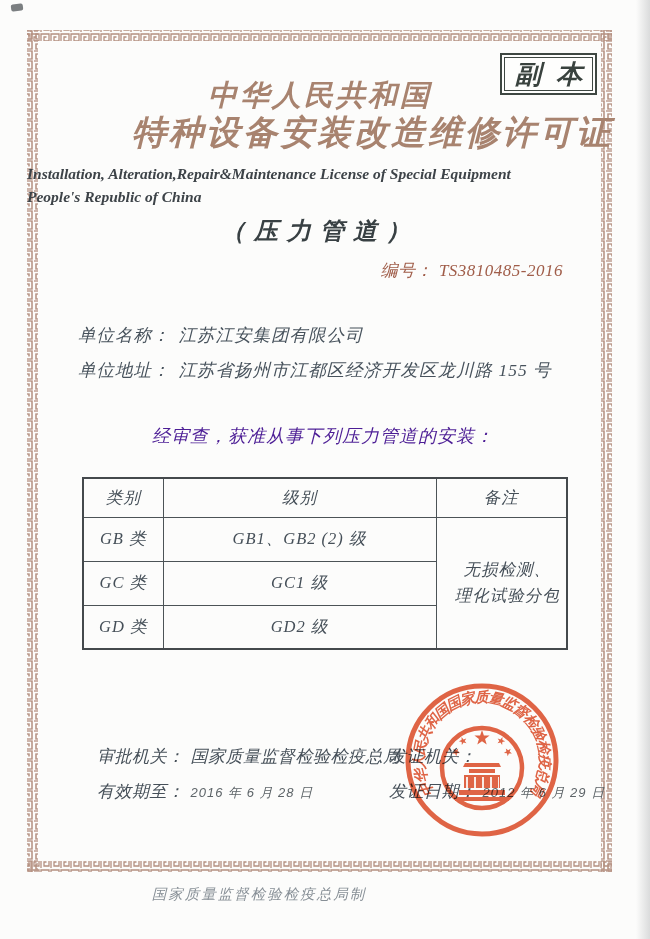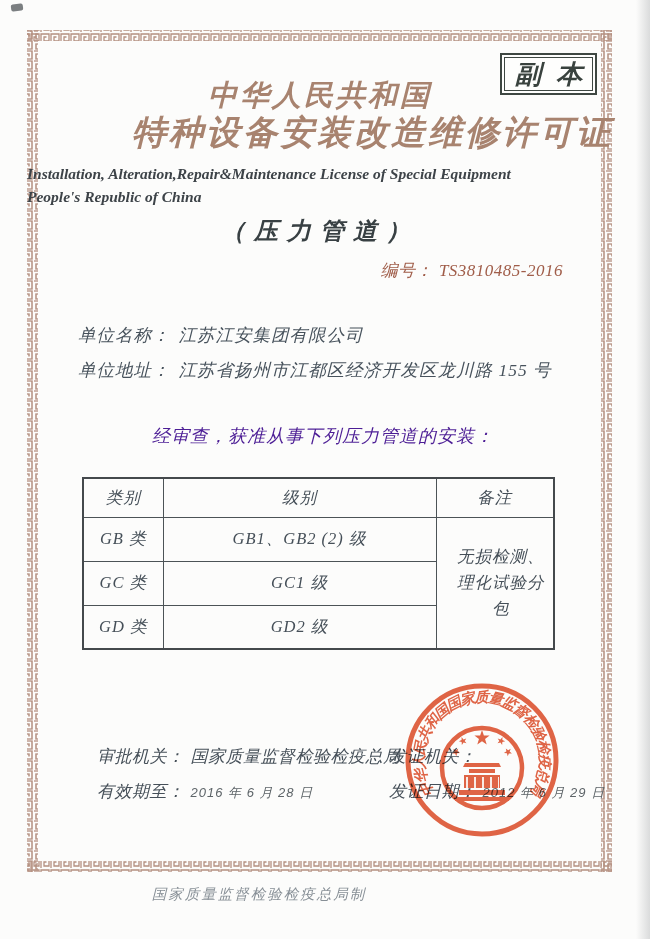--- a/index.html
+++ b/index.html
@@ -51,21 +51,21 @@
   .intro { position:absolute; left:112px; top:424px; font-size:18px; color:#4c1d95;
     letter-spacing:1px;margin-left:40px; }
 
   table.lic { position:absolute; left:82px; top:460px; border-collapse:collapse;
     table-layout:fixed; width:470px;margin-top:17px; }
   table.lic td, table.lic th { border:1.6px solid #4c5356; font-weight:normal;
     font-size:16.5px; color:#454f58; text-align:center; letter-spacing:1px; }
   table.lic { border:2.2px solid #44494c; }
   th.c1, td.c1 { width:80px; }
   th.c2, td.c2 { width:273px; }
-  th.c3, td.c3 { width:118px; }
+  th.c3, td.c3 { width:131px; }
   tr.hdr th { height:39px; }
   tr.r { height:44px; }
   td.remark { text-align:left; padding-left:12px; line-height:1.55; font-size:16.5px; }
 
   .org-row { position:absolute; font-size:17px; color:#454f58; letter-spacing:.5px;
     white-space:nowrap; }
   .org-row .lbl { margin-right:6px;margin-left:32px; }
   .pos-a { left:65px; top:745px; }
   .pos-b { left:357px; top:745px; }
   .pos-c { left:65px; top:780px; }

